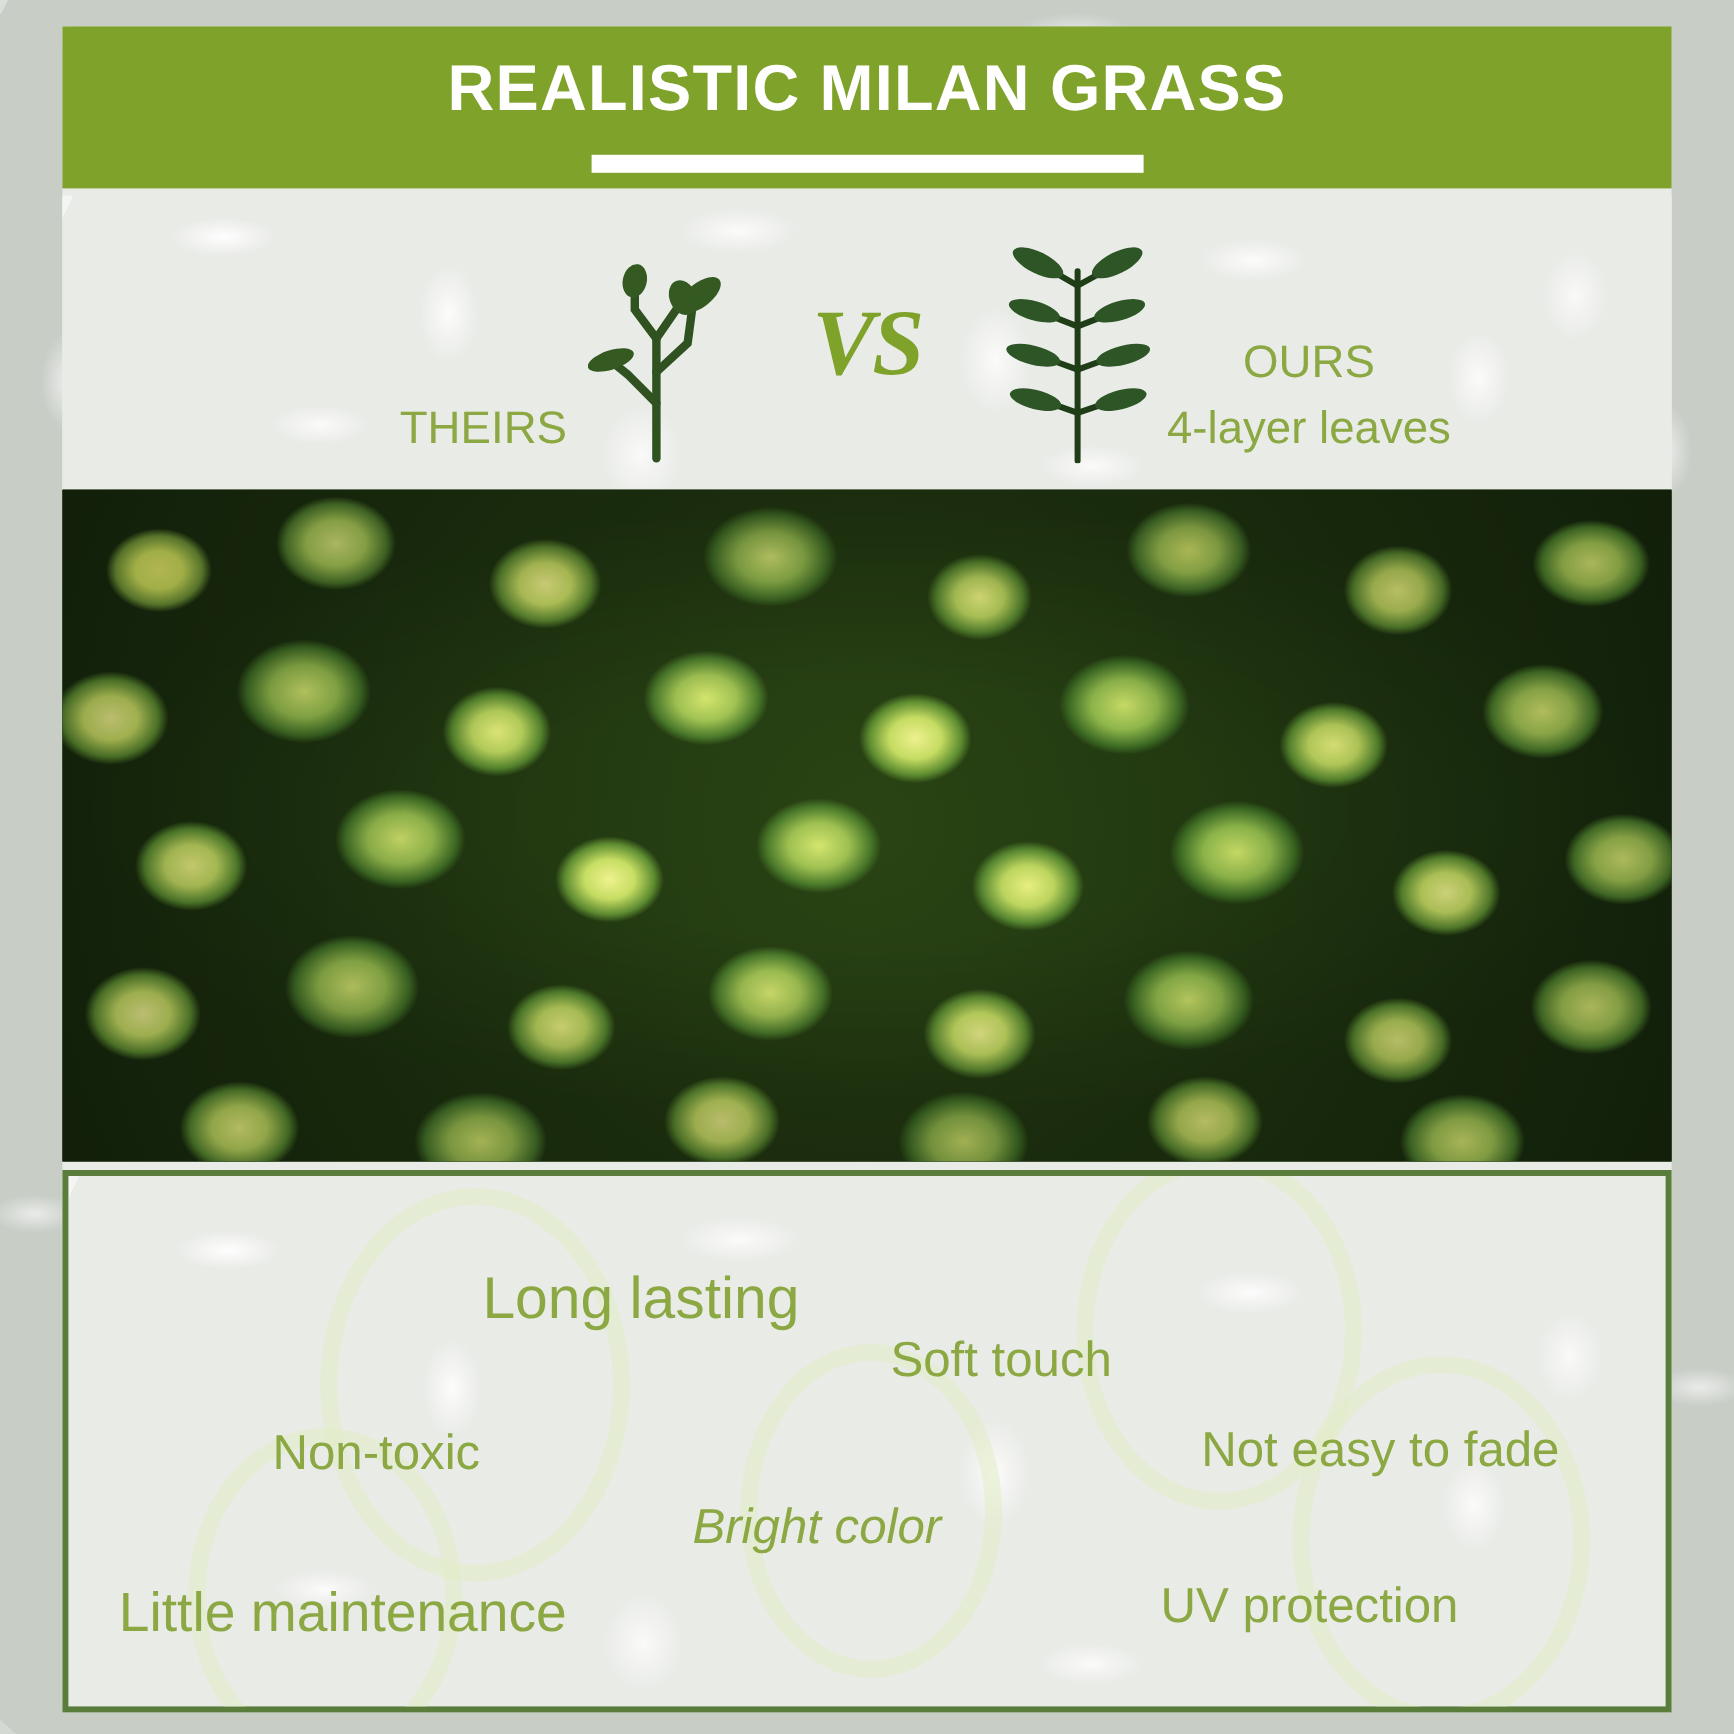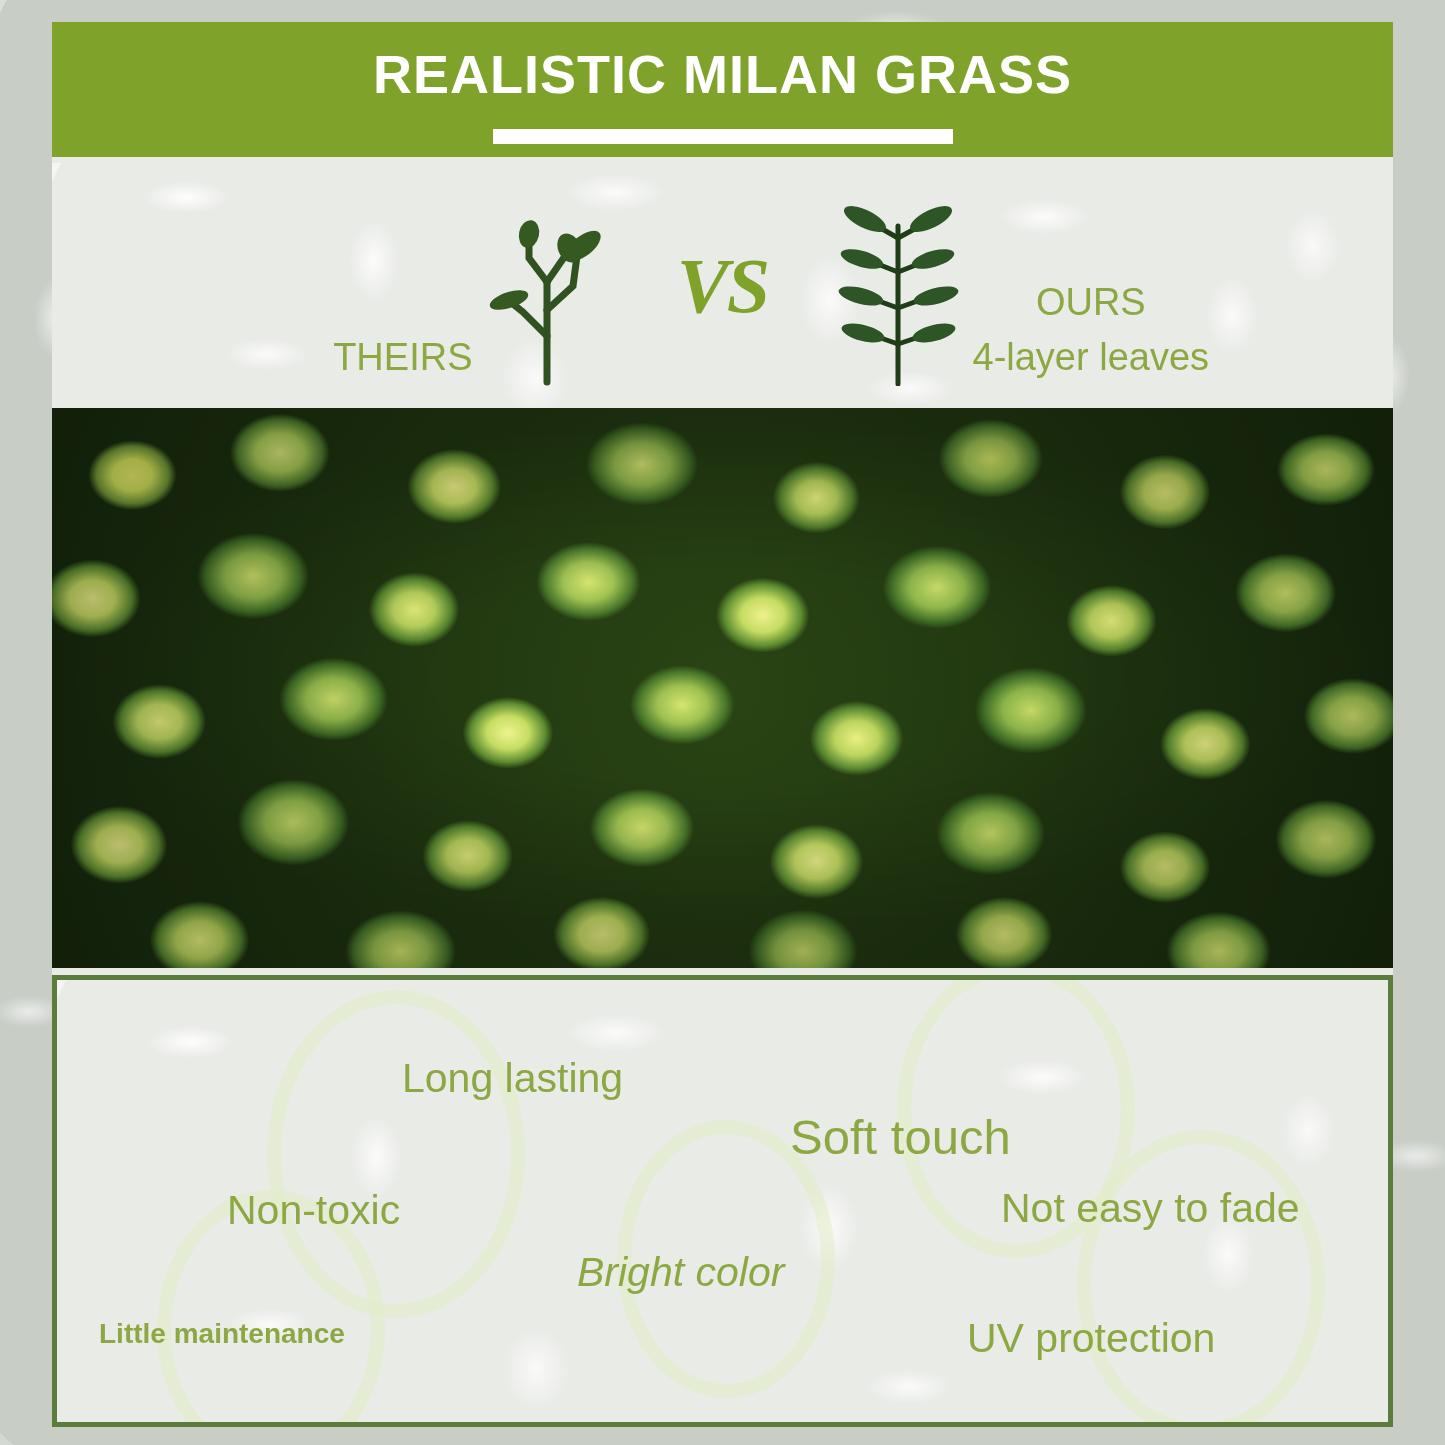--- a/index.html
+++ b/index.html
@@ -339,24 +339,24 @@
 
     <div class="features leafy-light">
       <div class="features-bg">
         <div class="ring r1"></div>
         <div class="ring r2"></div>
         <div class="ring r3"></div>
         <div class="ring r4"></div>
         <div class="ring r5"></div>
       </div>
       <div id="feature-list">
-          <span class="feature" style="left: 345px; top: 78px; font-size: 41px; color: rgb(140, 168, 67);">Long lasting</span>
-          <span class="feature" style="left: 685px; top: 133px; font-size: 49px; color: rgb(140, 168, 67); margin-left: 48px;">Soft touch</span>
+          <span class="feature" style="left: 345px; top: 78px; font-size: 49px; color: rgb(140, 168, 67);">Long lasting</span>
+          <span class="feature" style="left: 685px; top: 133px; font-size: 41px; color: rgb(140, 168, 67);">Soft touch</span>
           <span class="feature" style="left: 170px; top: 210px; font-size: 41px; color: rgb(140, 168, 67);">Non-toxic</span>
           <span class="feature" style="left: 944px; top: 208px; font-size: 41px; color: rgb(140, 168, 67);">Not easy to fade</span>
           <span class="feature" style="left: 520px; top: 272px; font-size: 41px; color: rgb(140, 168, 67); font-style: italic;">Bright color</span>
-          <span class="feature" style="left: 42px; top: 340px; font-size: 28px; color: rgb(140, 168, 67); font-weight: bold;">Little maintenance</span>
+          <span class="feature" style="left: 42px; top: 340px; font-size: 46px; color: rgb(140, 168, 67);">Little maintenance</span>
           <span class="feature" style="left: 910px; top: 338px; font-size: 41px; color: rgb(140, 168, 67);">UV protection</span>
         </div>
     </div>
 
   </div>
 </div>
 
 </body></html>

